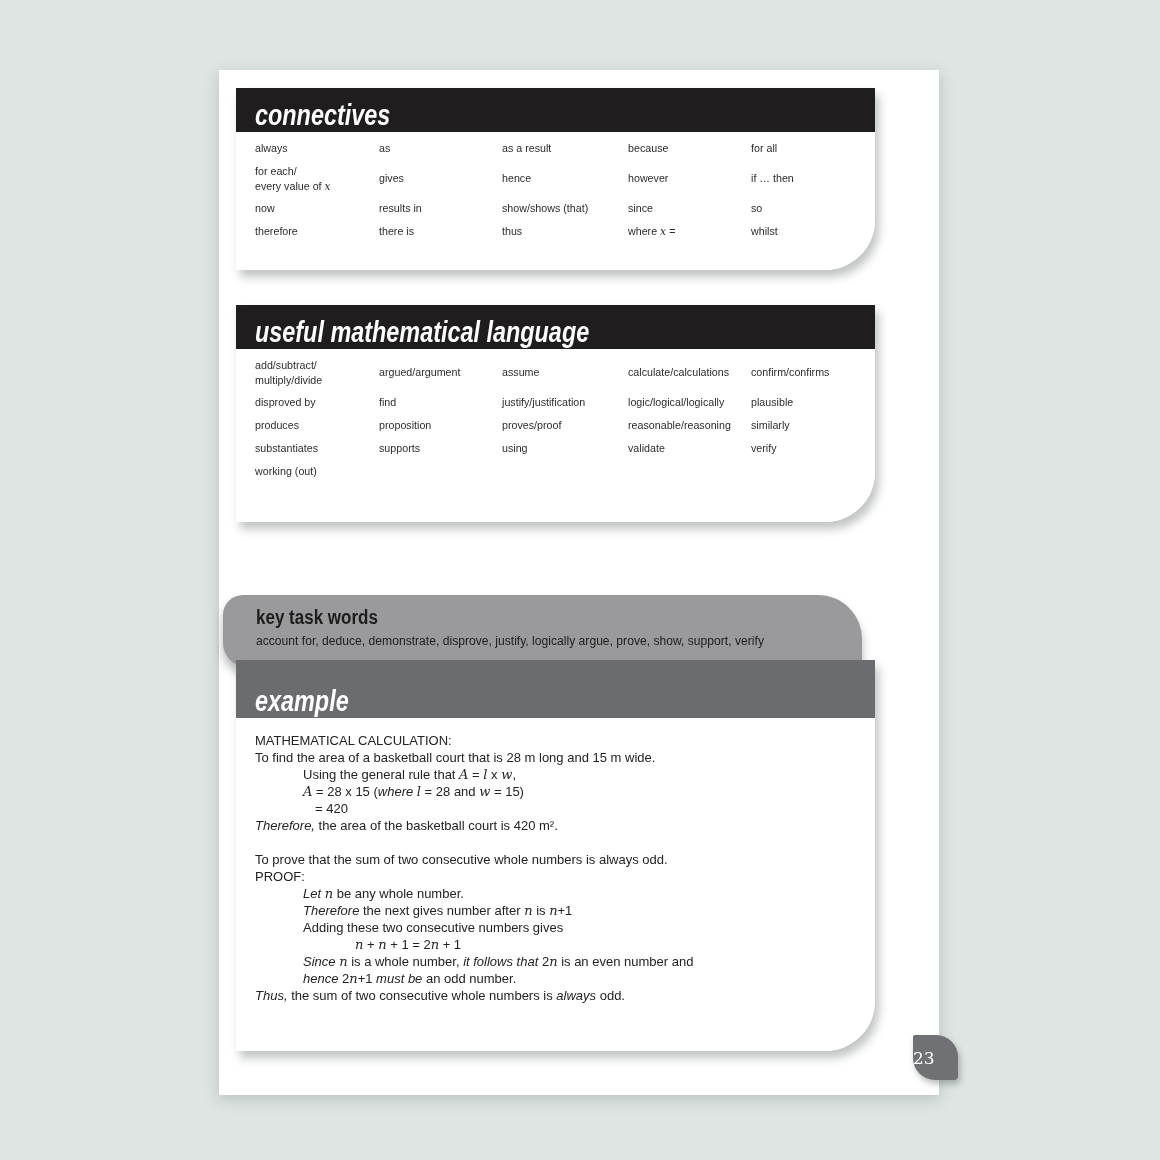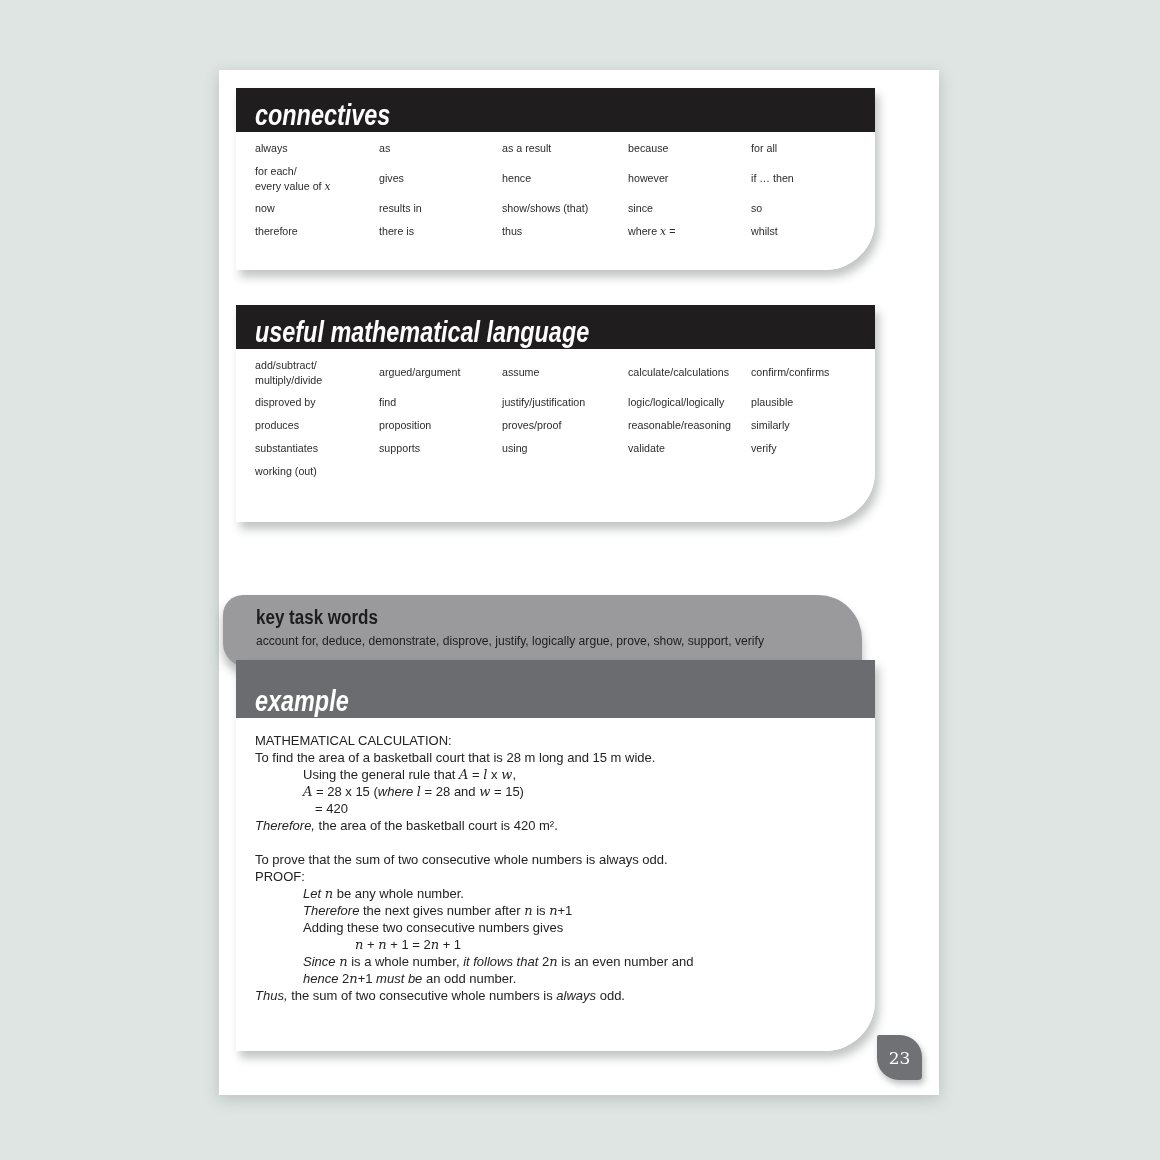--- a/index.html
+++ b/index.html
@@ -57,24 +57,24 @@
   .body-example{height:333px;box-sizing:border-box;padding:14px 20px 0 19px}
   .xline{font-size:13px;line-height:17px;min-height:17px;color:#232323}
   .ind1{padding-left:48px}
   .ind2{padding-left:60px}
   .ind3{padding-left:100px}
   .gap{height:17px}
   .seg-bold{font-weight:normal}
   .seg-italic{font-style:italic}
   .seg-mathvar{font-family:"DejaVu Serif",serif;font-style:italic}
   .badge{
-    position:absolute;left:658px;top:965px;width:45px;height:45px;
+    position:absolute;left:694px;top:965px;width:45px;height:45px;
     background:var(--badge-gray,#6f7174);
     border-radius:2px 22px 4px 22px;
-    display:flex;align-items:center;justify-content:center;color:#fff;
+    display:flex;align-items:center;justify-content:flex-start;color:#fff;
     box-shadow:2px 4px 6px rgba(60,70,68,.35);
   }
   .badge span{font-family:"DejaVu Serif",serif;font-size:17px}
 </style>
 </head>
 <body>
 
 <div class="canvas">
   <div class="page">
 

